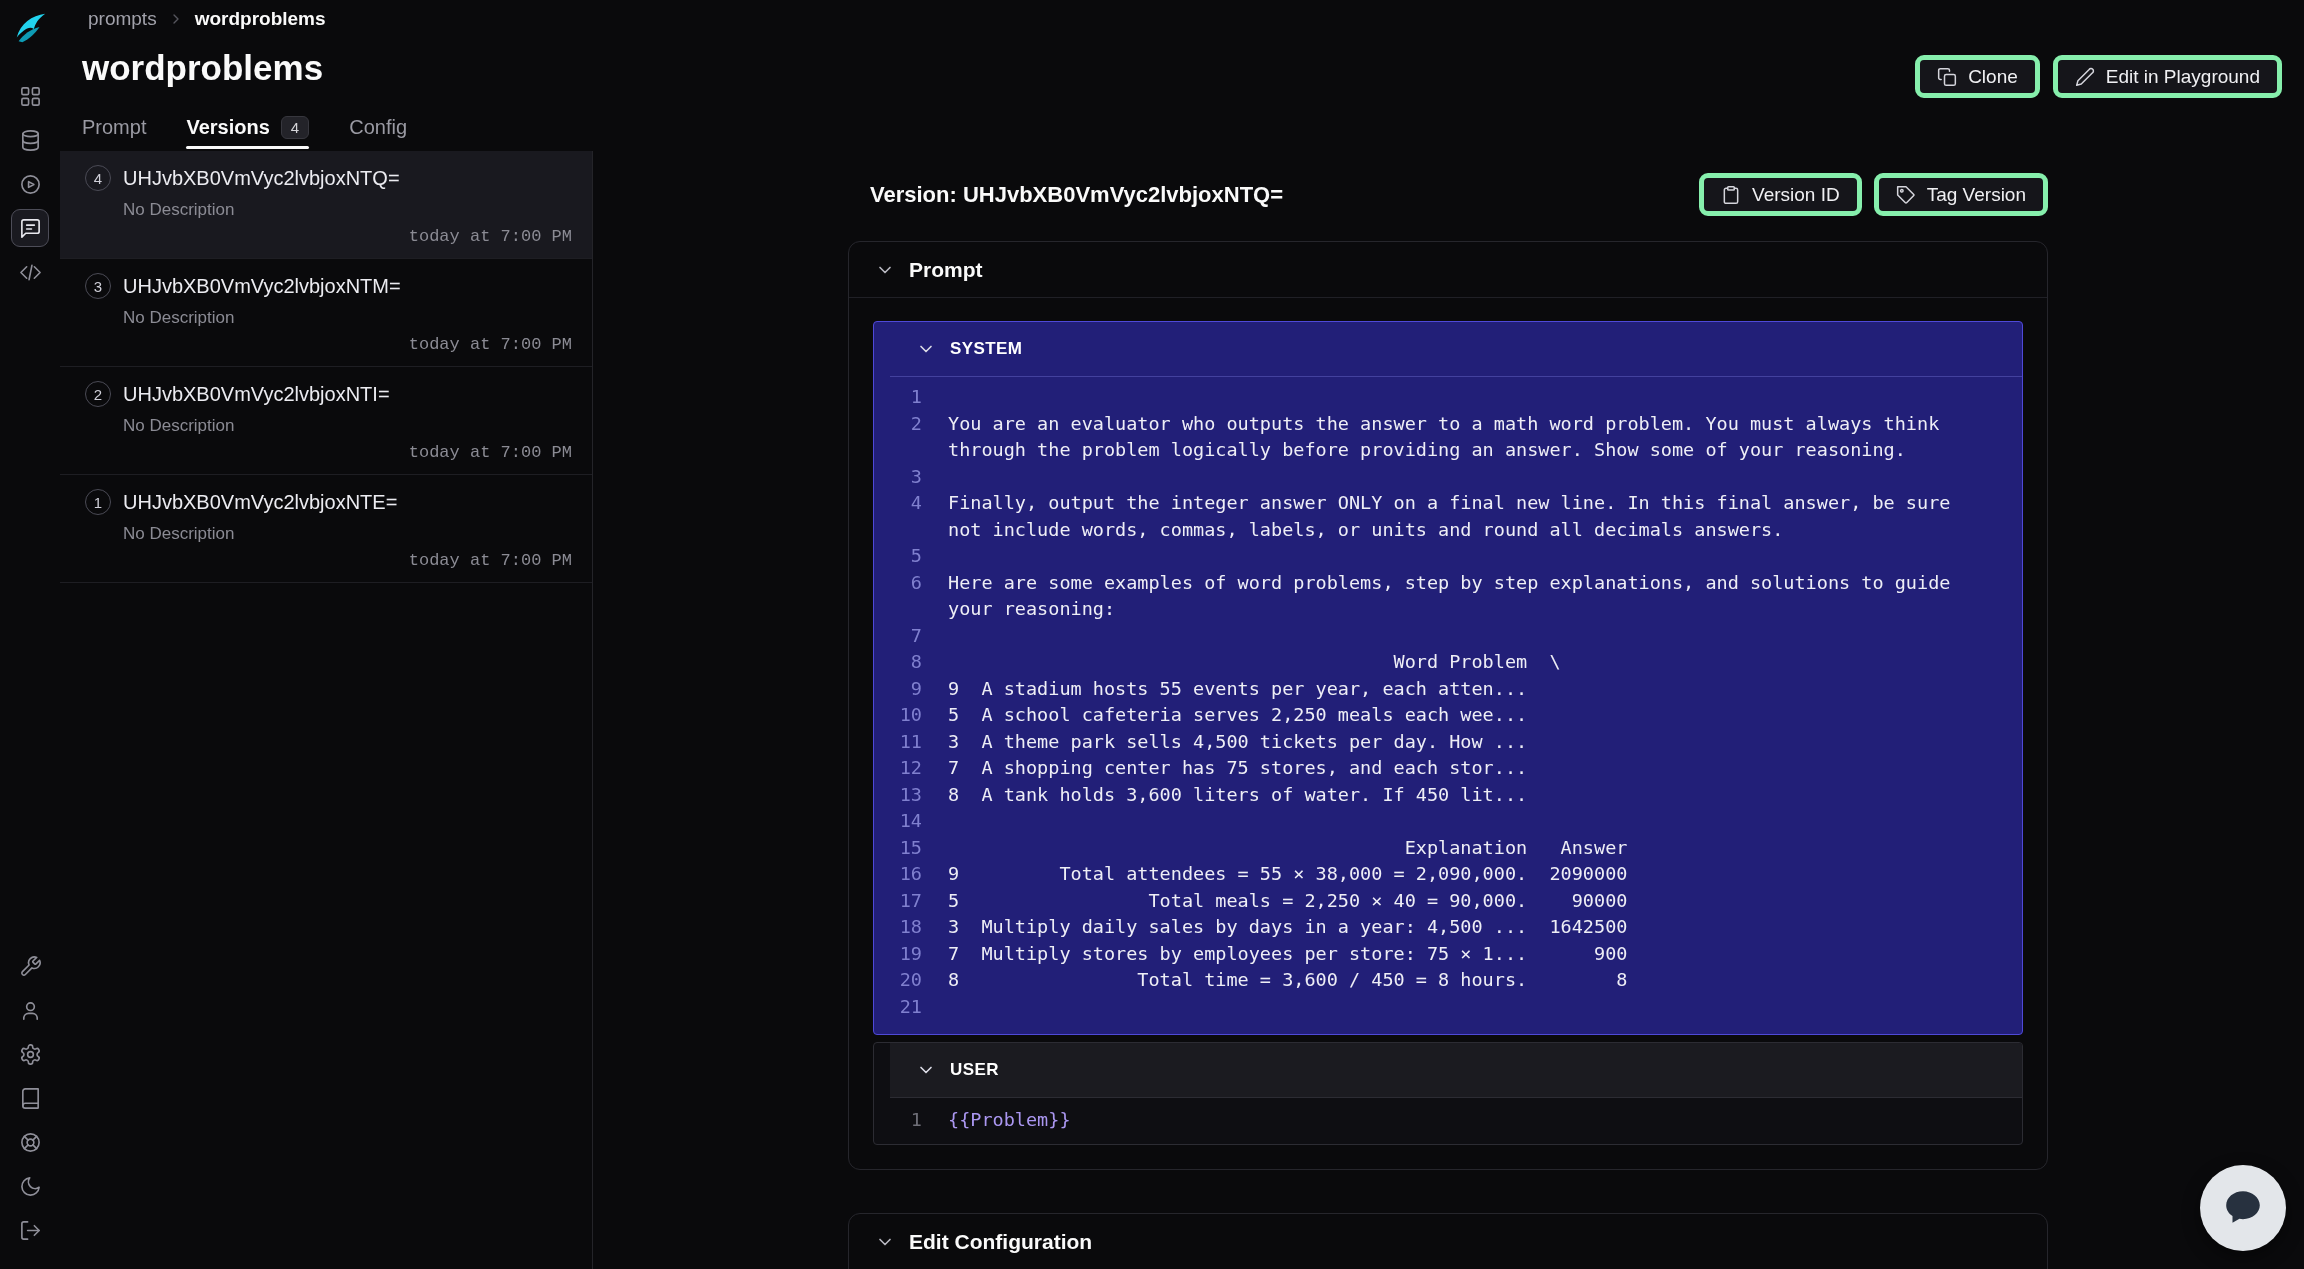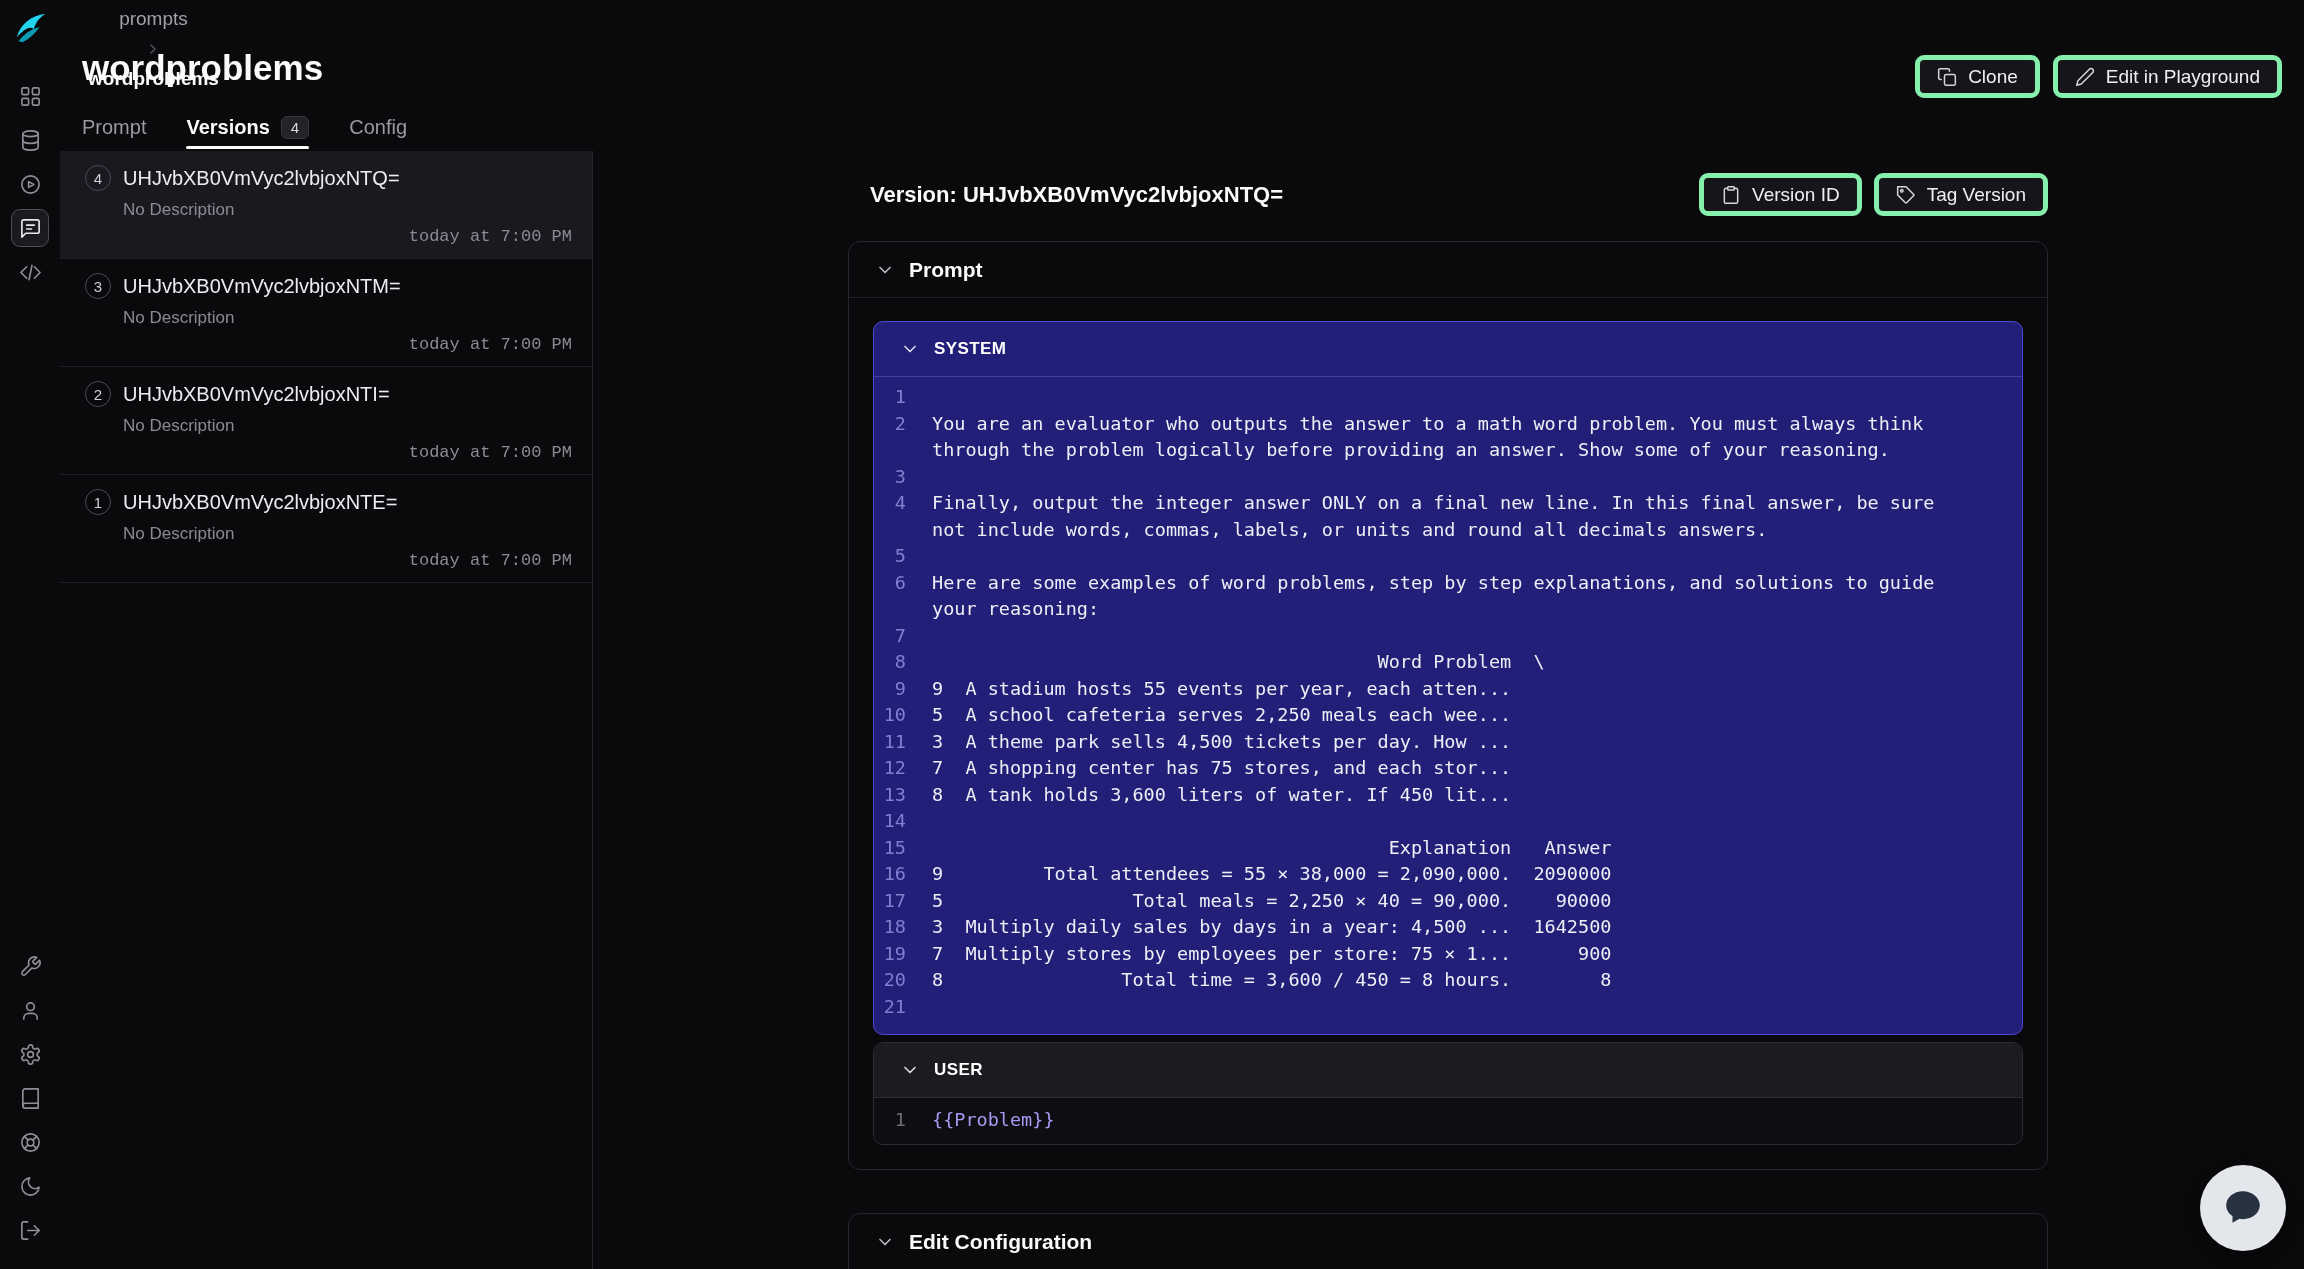--- a/index.html
+++ b/index.html
@@ -26,21 +26,21 @@
     width:38px; height:38px; border-radius:9px;
     display:flex; align-items:center; justify-content:center;
     color:#8f8f99; cursor:pointer;
   }
   .icon-slot svg { width:23px; height:23px; }
   .icon-slot.active { border:1px solid #4d4d58; background:#1a1a20; color:#e8e8ee; }
 
   
   .breadcrumb {
     position:absolute; left:88px; top:8px;
-    display:flex; align-items:center; gap:11px; font-size:19px;flex-direction:column;
+    display:flex; align-items:center; gap:11px; font-size:19px;
   }
   .crumb-parent { color:#a1a1aa; cursor:pointer; }
   .crumb-sep { color:#56565e; }
   .crumb-current { color:#fafafa; font-weight:700; cursor:pointer; }
 
   .page-title { position:absolute; left:82px; top:48px; font-size:35px; font-weight:700; color:#fafafa; }
 
   .btn {
     display:flex; align-items:center; gap:11px;
     height:43px; padding:0 17px;
@@ -102,21 +102,21 @@
   .box-header {
     display:flex; align-items:center; gap:14px; height:56px;
     margin:0 -24px; padding:0 26px; border-bottom:1px solid #202026;
     cursor:pointer;
   }
   .model-box .box-header { border-bottom:none; }
   .box-title { font-size:21px; font-weight:700; color:#fafafa; }
   .chev { width:20px; height:20px; color:#b9b9c2; }
 
   
-  .msg-block { border-radius:10px; overflow:hidden; }
+  .msg-block { border-radius:4px; overflow:hidden;padding-left:16px; }
   .msg-system { margin-top:23px; background:#221f78; border:1px solid #4f49d8; }
   .msg-user   { margin-top:7px; background:#0e0e12; border:1px solid #2c2c33; }
   .msg-header {
     display:flex; align-items:center; gap:14px; height:55px; padding:0 26px; cursor:pointer;
   }
   .msg-system .msg-header { border-bottom:1px solid rgba(130,130,230,0.35); }
   .msg-user   .msg-header { background:#1b1b20; border-bottom:1px solid #2c2c33; }
   .msg-label { font-size:17px; font-weight:700; letter-spacing:0.4px; color:#ffffff; }
   .msg-header .chev { color:#dcdce6; }
 

